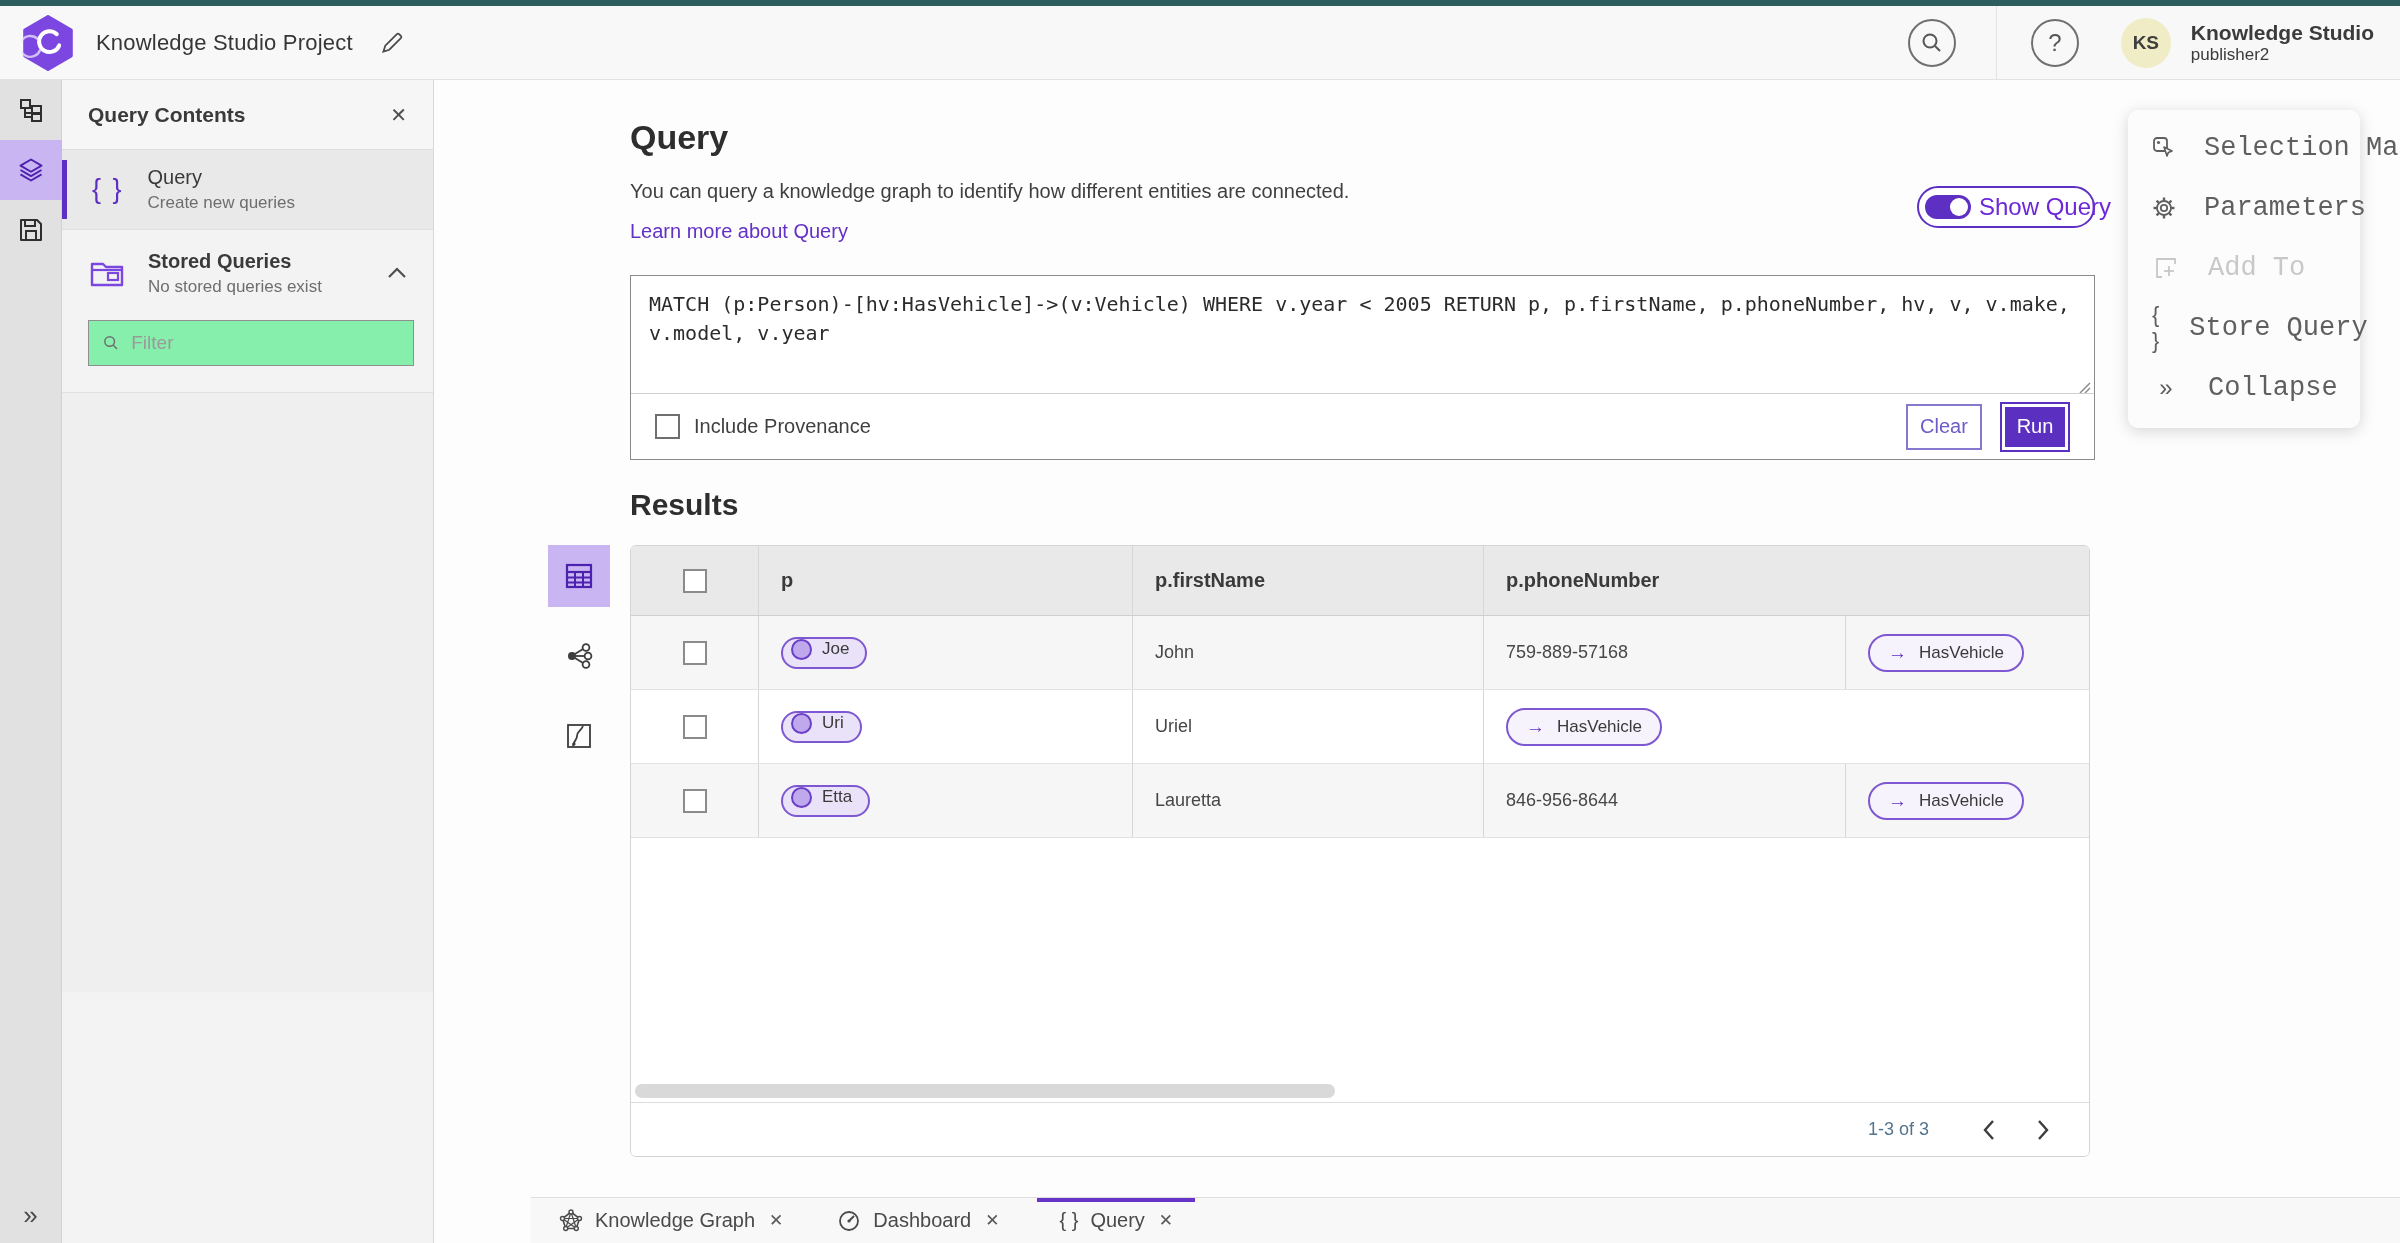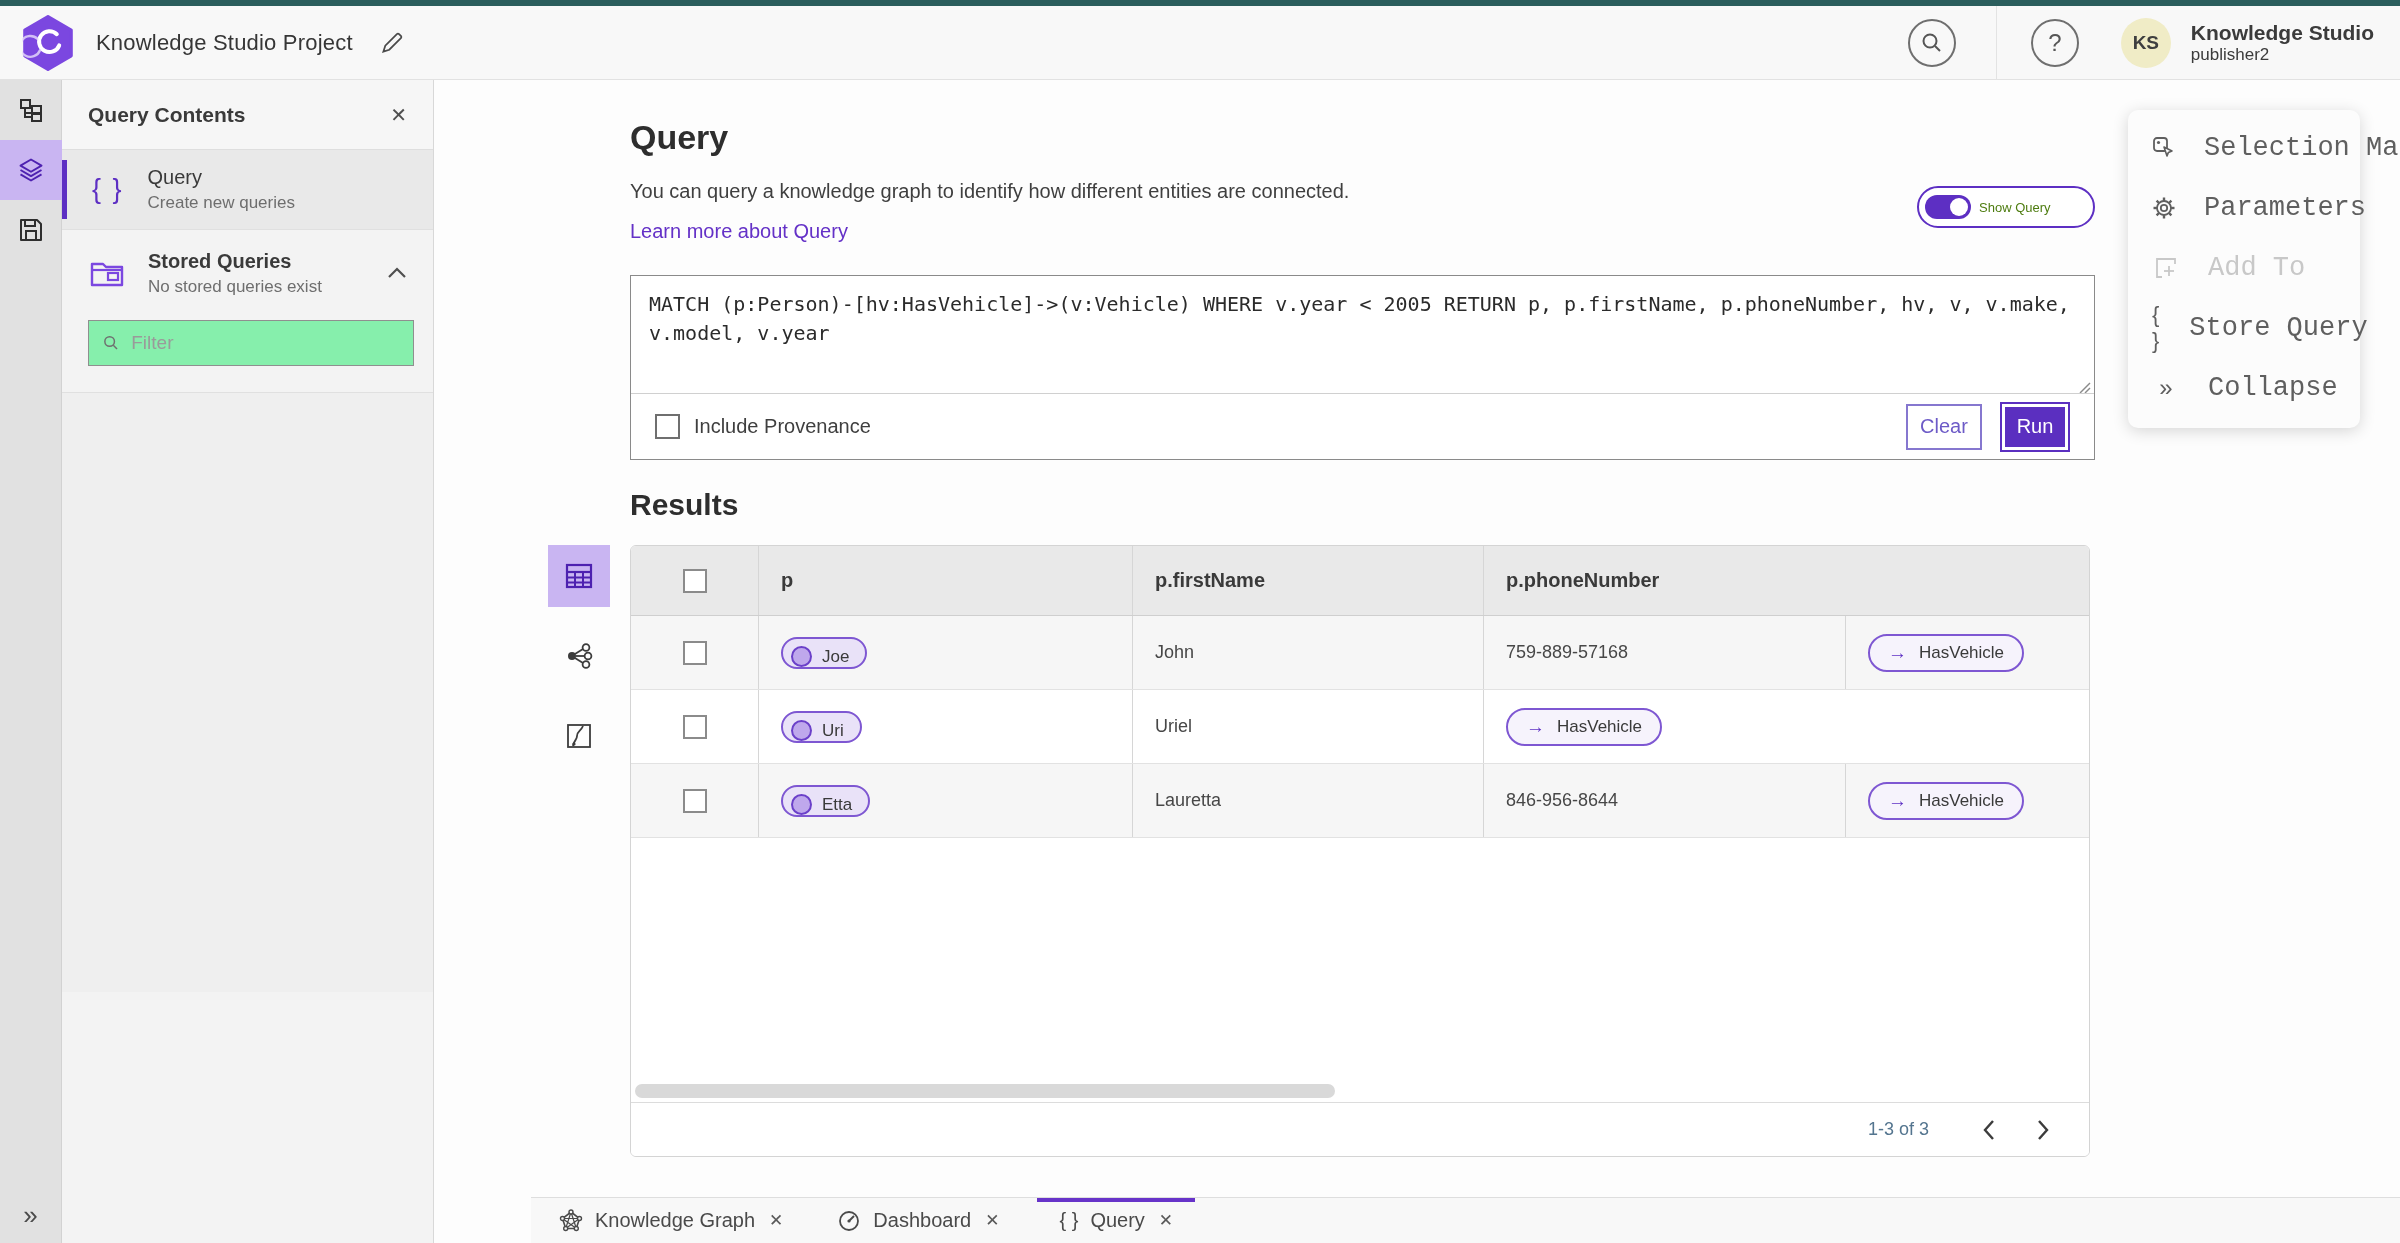--- a/index.html
+++ b/index.html
@@ -59,21 +59,21 @@
   
   .main { position:absolute; left:531px; top:80px; width:1869px; height:1117px; background:#fdfdfd; }
   .q-heading { position:absolute; left:99px; top:38px; font-size:34px; font-weight:600; color:#2e2e2e; }
   .q-desc { position:absolute; left:99px; top:100px; font-size:20px; color:#3f3f3f; }
   .q-link { position:absolute; left:99px; top:140px; font-size:20px; color:#6431c7; cursor:pointer; }
   .show-query { position:absolute; left:1386px; top:106px; width:178px; height:42px; border:2px solid #5d2fc3;
                 border-radius:22px; background:#fff; display:flex; align-items:center; padding:0 12px 0 6px;
                 cursor:pointer; }
   .toggle { width:46px; height:24px; border-radius:12px; background:#5d2fc3; position:relative; flex:0 0 auto; }
   .toggle-knob { position:absolute; right:3px; top:3px; width:18px; height:18px; border-radius:50%; background:#fff; }
-  .show-query-label { font-size:13px; font-weight:500; color:#4d7c0f; margin-left:8px; white-space:nowrap; }
+  .show-query-label { font-size:24px; font-weight:500; color:#6d28d9; margin-left:8px; white-space:nowrap; }
 
   .query-box { position:absolute; left:99px; top:195px; width:1465px; height:185px; border:1px solid #8a8a8a; background:#fff; }
   .query-text { display:block; width:100%; height:117px; border:none; outline:none; resize:none; padding:14px 18px;
                 font-family:"DejaVu Sans Mono", monospace; font-size:20px; line-height:1.45; color:#2b2b2b; background:#fff; }
   .resize-handle { position:absolute; right:3px; top:104px; width:14px; height:14px; color:#8a8a8a; }
   .query-box-footer { position:absolute; left:0; right:0; bottom:0; height:66px; border-top:1px solid #d0d0d0;
                       display:flex; align-items:center; padding:0 24px; }
   .checkbox { width:25px; height:25px; border:2px solid #6f6f6f; background:#fff; cursor:pointer; flex:0 0 auto; }
   .prov-label { font-size:20px; color:#3f3f3f; margin-left:14px; }
   .btn-clear { margin-left:auto; width:76px; height:46px; border:2px solid #8677cf; background:#fff; color:#6d5bc7;
@@ -99,21 +99,21 @@
   .col-fn { width:351px; }
   .col-ph { width:362px; }
   .col-hv { flex:1; }
   .th-label { font-size:20px; font-weight:600; color:#3a3a3a; }
   .t-body-row { height:74px; border-bottom:1px solid #e2e2e2; }
   .t-body-row.odd { background:#f6f6f6; }
   .t-body-row.even { background:#ffffff; }
   .cell-text { font-size:18px; color:#474747; }
   .tbl-checkbox { width:24px; height:24px; border:2px solid #8b8b8b; background:#fff; cursor:pointer; }
 
-  .node-pill { display:inline-flex; align-items:flex-end; height:32px; padding:0 16px 0 8px; border:2px solid #7e57d2;
+  .node-pill { display:inline-flex; align-items:flex-start; height:32px; padding:0 16px 0 8px; border:2px solid #7e57d2;
                border-radius:19px; background:#e9e2f8; cursor:pointer; }
   .node-dot { width:21px; height:21px; border-radius:50%; background:#bfa8ec; border:2px solid #6b40c9; }
   .node-label { font-size:17px; color:#3a3a3a; margin-left:10px; }
   .edge-pill { display:inline-flex; align-items:center; height:38px; padding:0 18px; border:2px solid #7e57d2;
                border-radius:19px; background:#f6f3fc; cursor:pointer; }
   .edge-arrow { color:#5d2fc3; font-size:19px; }
   .edge-label { font-size:17px; color:#3a3a3a; margin-left:12px; }
 
   .h-scrollbar { position:absolute; left:4px; bottom:58px; width:700px; height:14px; border-radius:7px; background:#d9d9d9; cursor:pointer; }
   .table-footer { position:absolute; left:0; right:0; bottom:0; height:54px; border-top:1px solid #dcdcdc; background:#fff;

